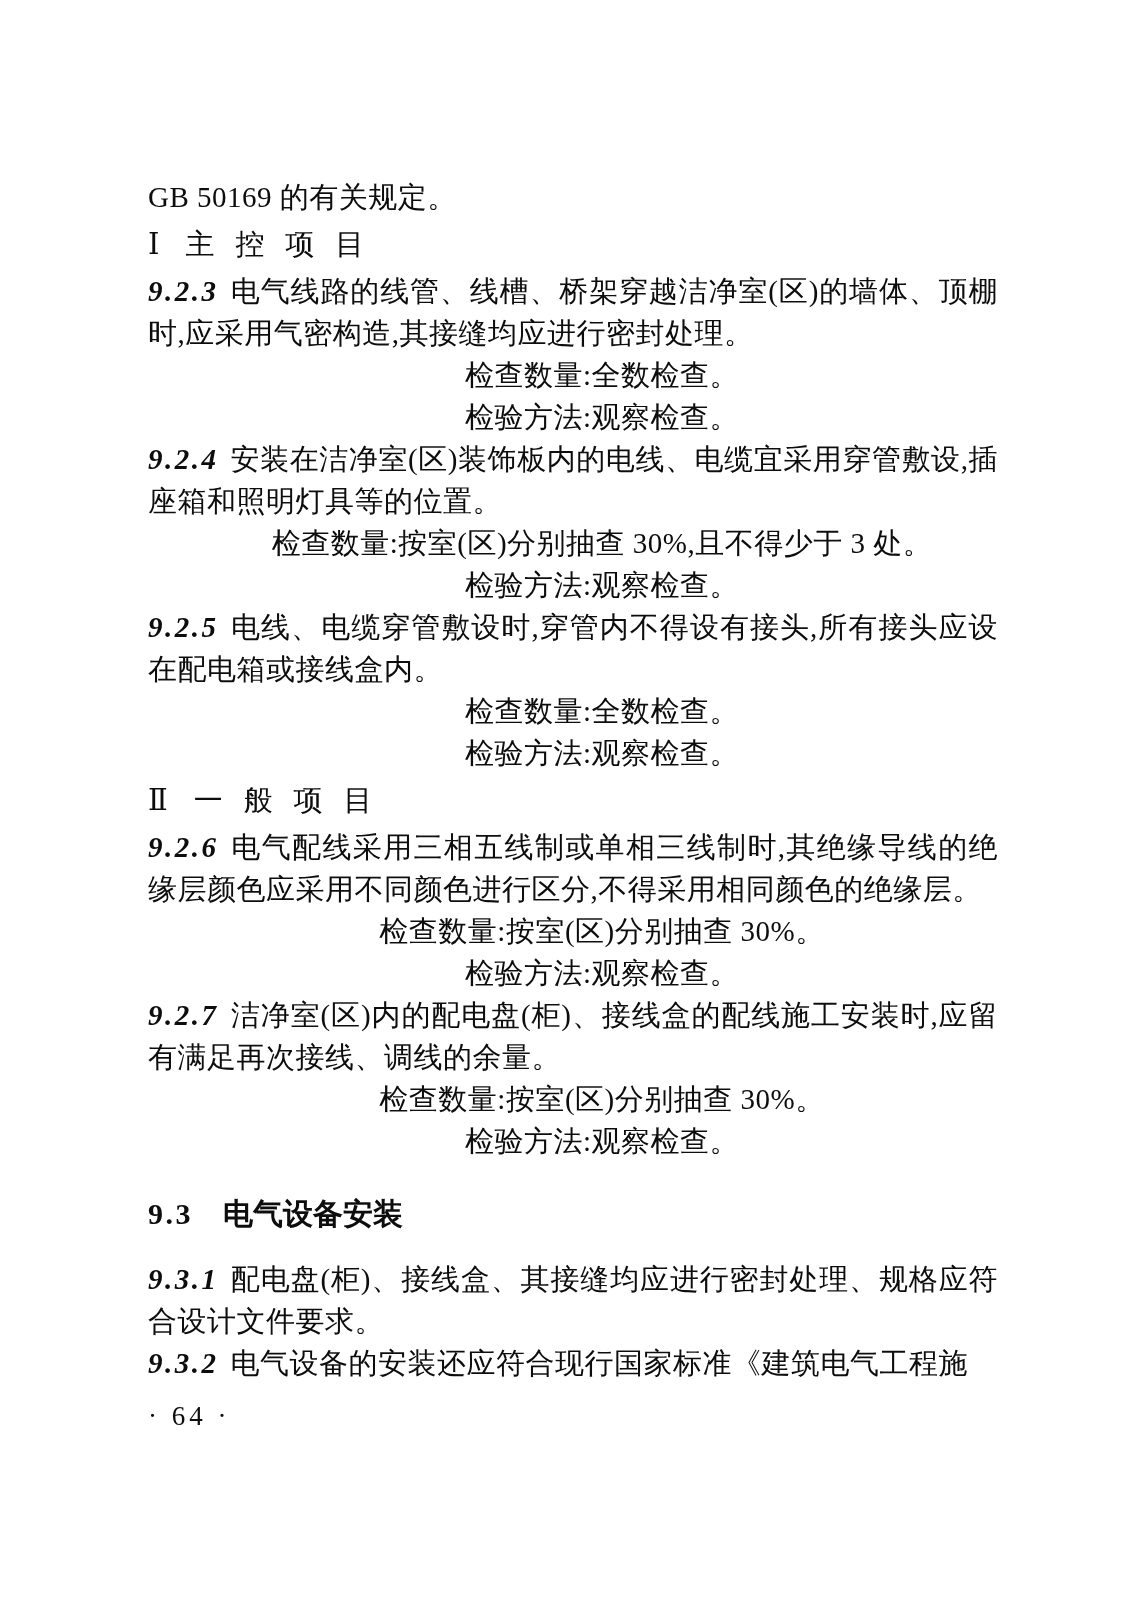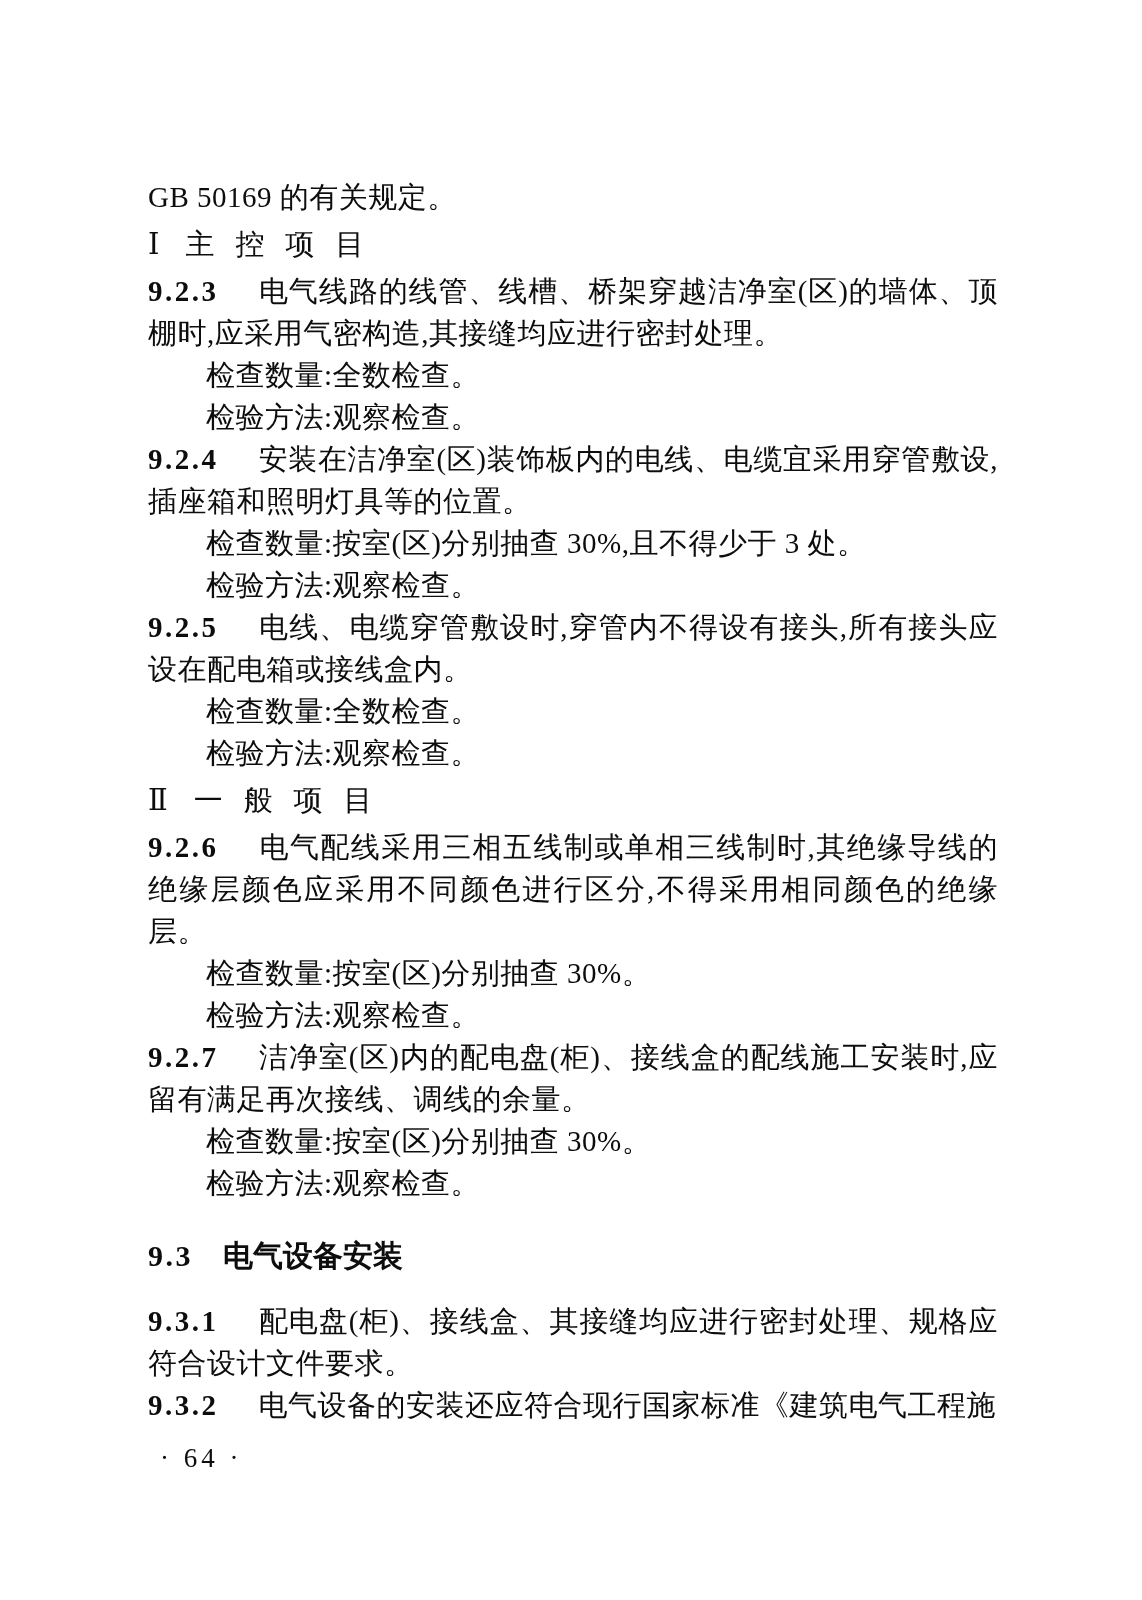--- a/index.html
+++ b/index.html
@@ -24,27 +24,28 @@
   .body-text {
     margin: 0;
     font-size: 29px;
     line-height: 42px;
     text-align: justify;
     text-justify: inter-ideograph;
     letter-spacing: 0.5px;
   }
   .sub {
     text-indent: 2em;
-    text-align: left;
+    text-align: center;
   }
   .cnum {
     font-weight: bold;
     letter-spacing: 2.5px;
-    margin-right: 40px;
+    margin-right: 12px;
     white-space: nowrap;
+    font-style: italic;
   }
   .center-head {
     font-size: 29px;
     line-height: 42px;
     margin: 5px 0 5px;
   }
   .center-head .roman {
     margin-right: 0.9em;
     letter-spacing: 0;
   }
@@ -57,21 +58,21 @@
     font-weight: bold;
     font-size: 30px;
     line-height: 44px;
     margin: 30px 0 22px;
   }
   .section-head .sec-num {
     letter-spacing: 2.5px;
     margin-right: 30px;
   }
   .page-num {
-    margin: 14px 12px 0;
+    margin: 14px 0 0;
     font-size: 27px;
     line-height: 36px;
     letter-spacing: 4px;
     text-align: left;
   }
 </style>
 </head>
 <body>
 
 <div class="page">

